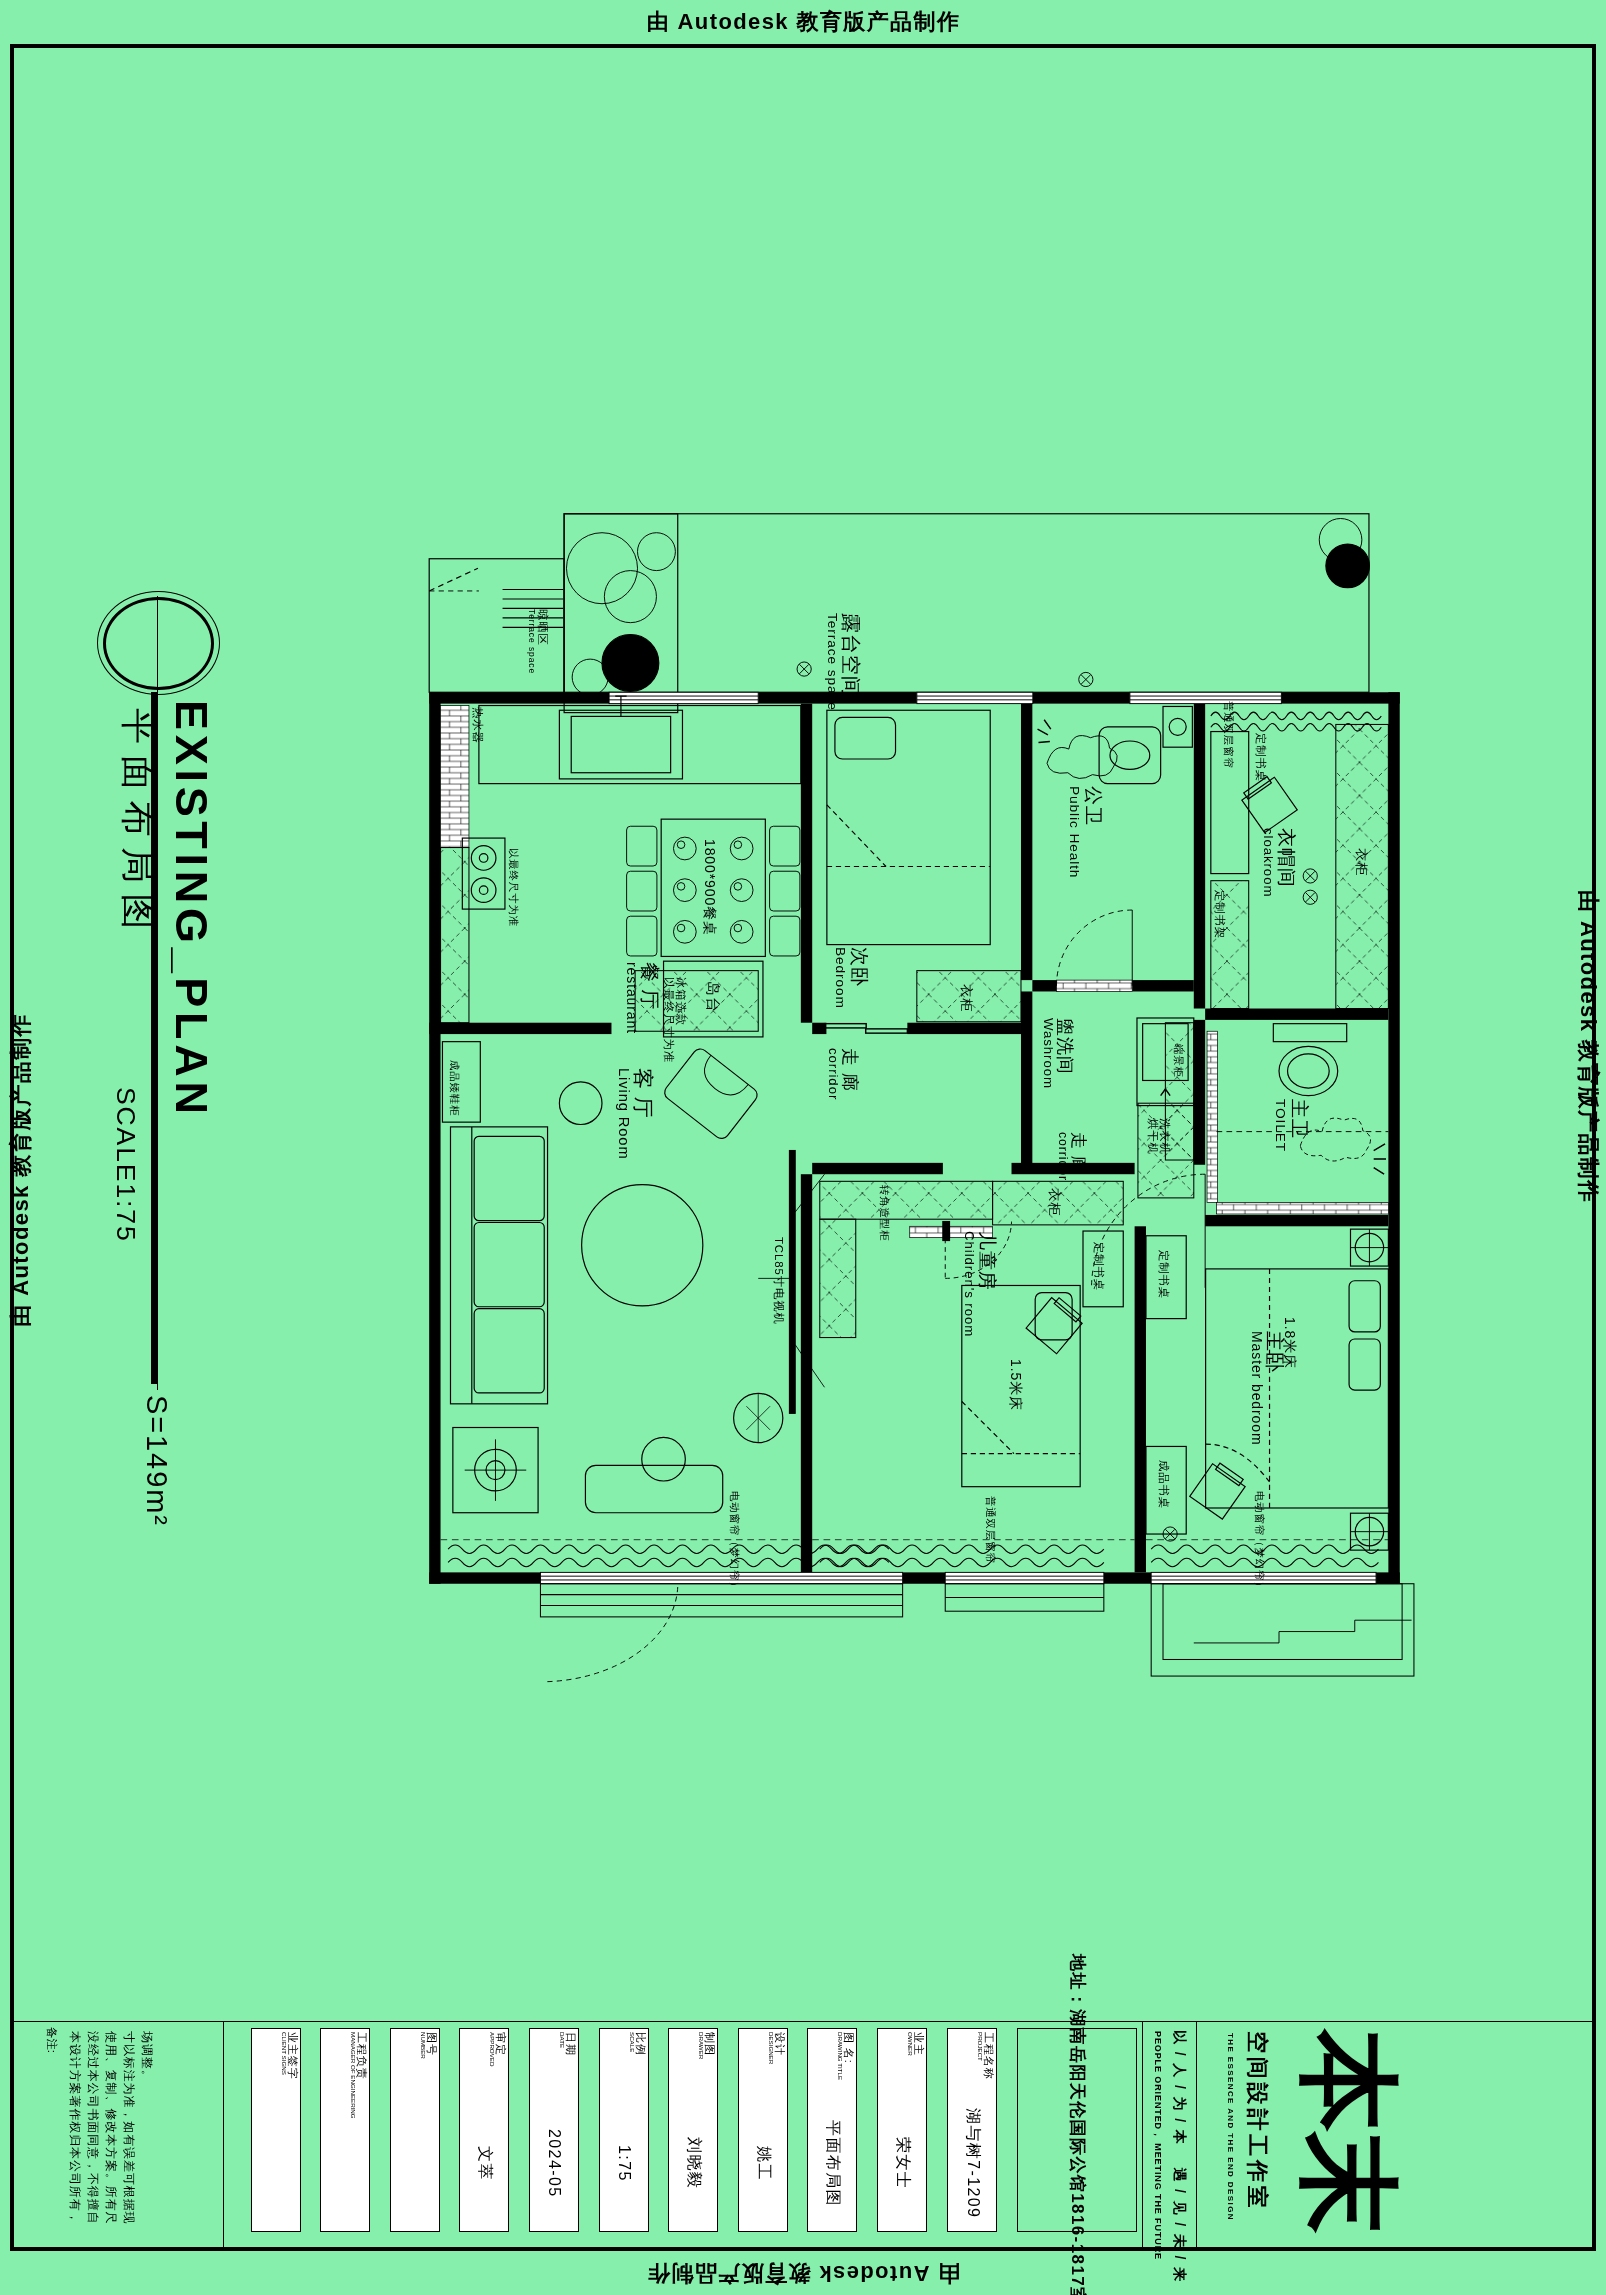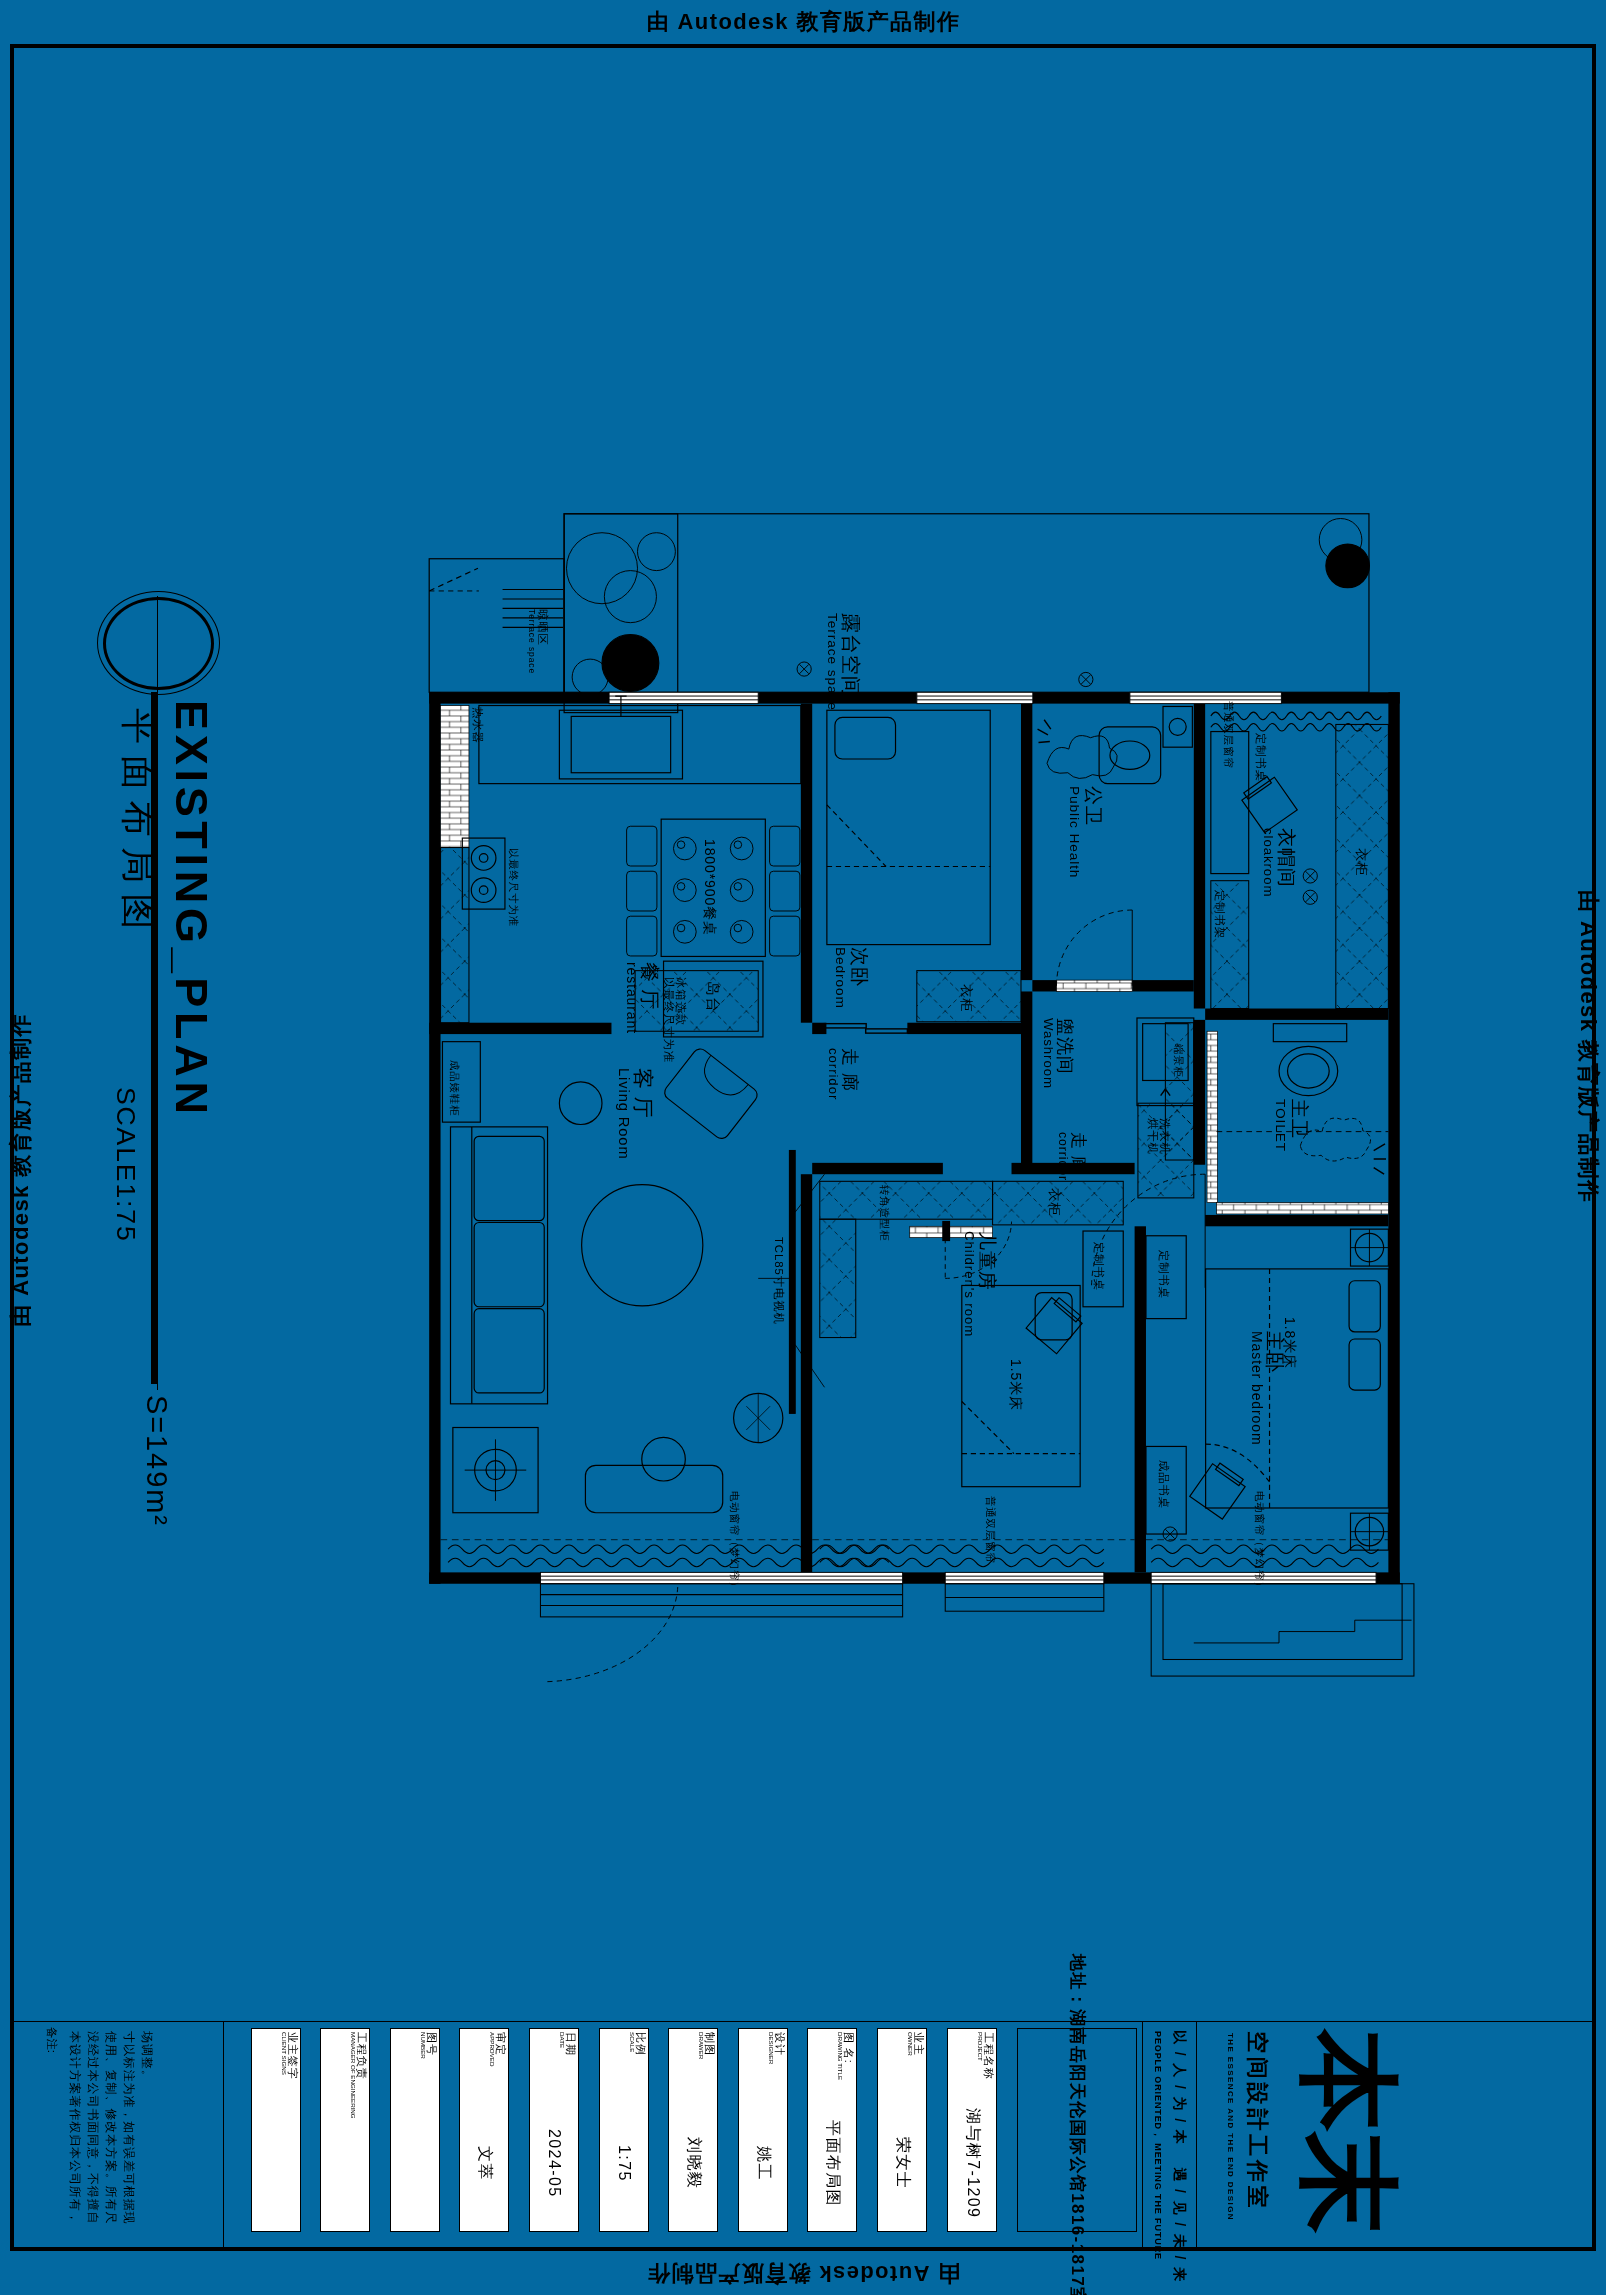--- a/index.html
+++ b/index.html
@@ -1,16 +1,16 @@
 <!DOCTYPE html>
 <html style="font-size:7.6px"><head>
 <meta charset="utf-8">
 <style>
   html,body{margin:0;padding:0;background:#e8e8e8;}
-  .sheet{position:relative;width:1607px;height:2295px;background:#0369a1;overflow:hidden;
+  .sheet{position:relative;width:1607px;height:2295px;background:#86efac;overflow:hidden;
          font-family:"Liberation Sans","DejaVu Sans",sans-serif;color:#000;}
   .abs{position:absolute;}
   
   .vt{position:absolute;writing-mode:vertical-rl;text-orientation:sideways;white-space:nowrap;}
   .vtlr{position:absolute;writing-mode:vertical-lr;text-orientation:sideways;}
   .stamp{font-weight:bold;font-size:22px;letter-spacing:1.4px;}
   .frame{position:absolute;left:10.4px;top:44px;width:1586px;height:2207px;border:4.7px solid #000;box-sizing:border-box;}
   .tbline{position:absolute;left:10.4px;top:2021px;width:1586px;border-top:1.9px solid #000;}
   .notes-sep{position:absolute;left:223px;top:2021px;height:228px;border-left:1.4px solid #000;}
   .tb-box{position:absolute;top:2028px;height:204px;width:50px;border:1.4px solid #000;box-sizing:border-box;background:#fff;}

